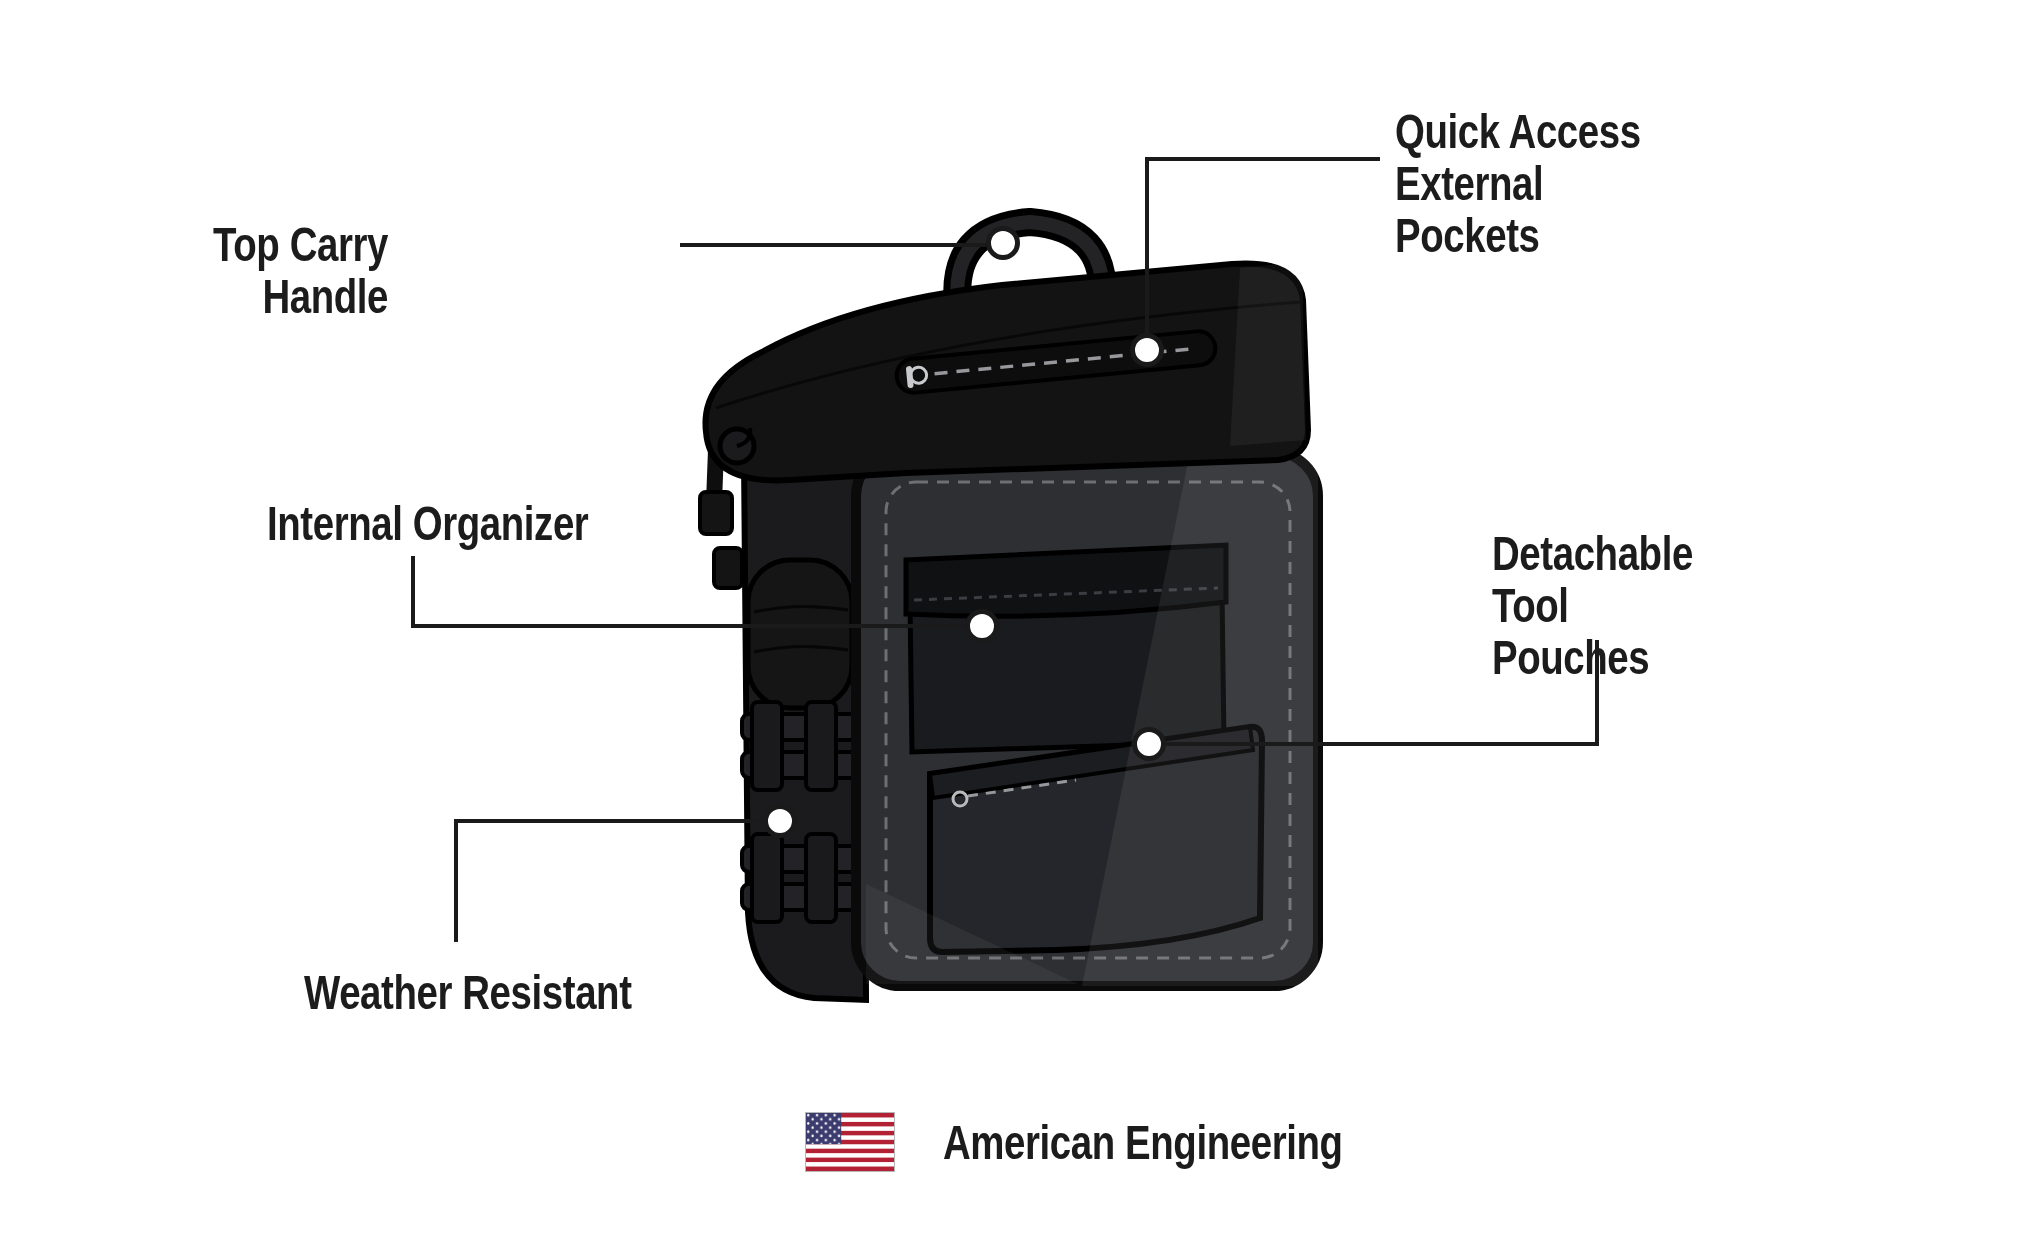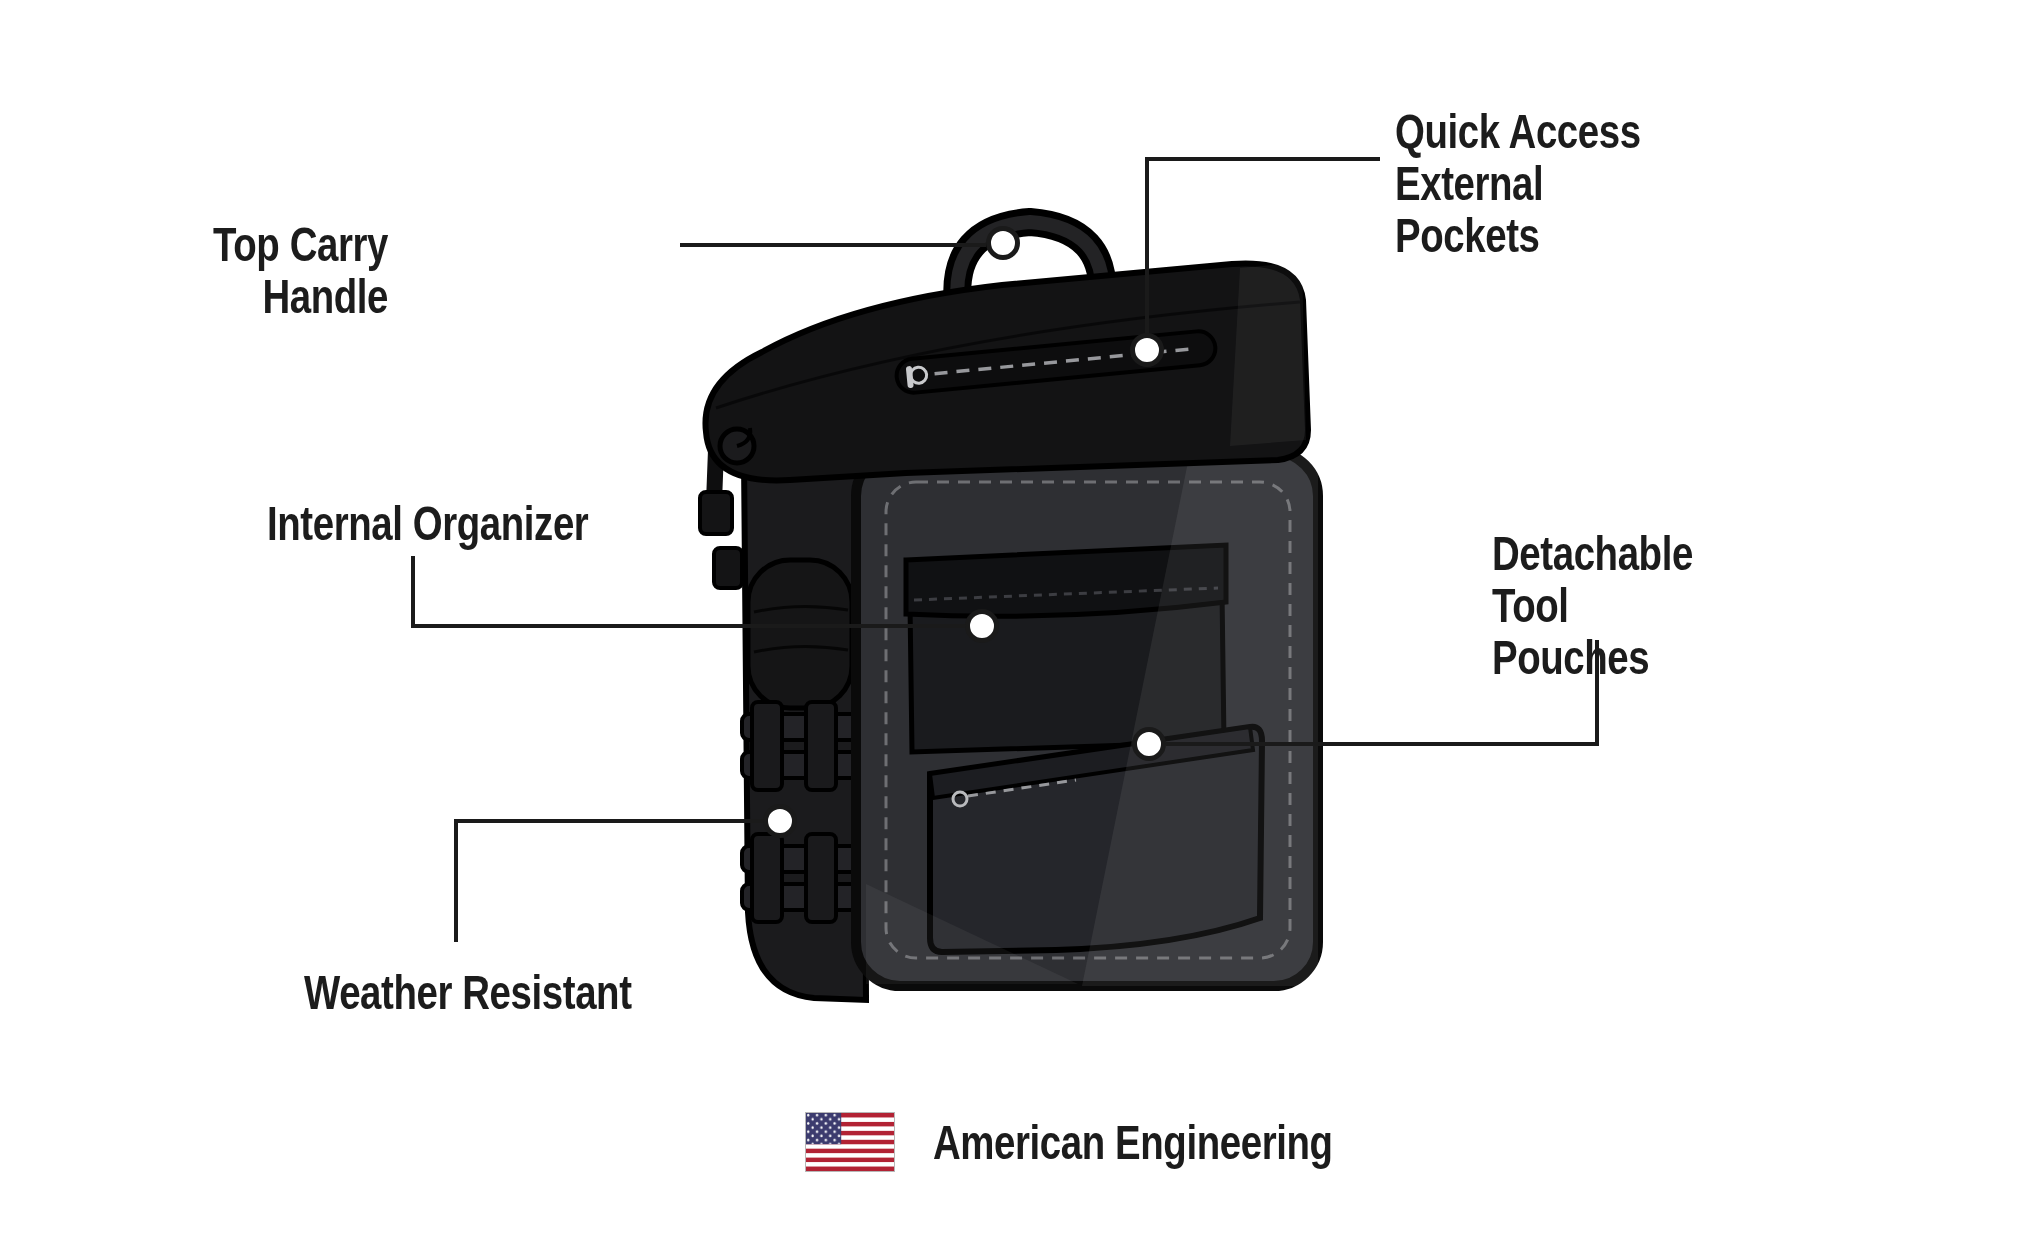--- a/index.html
+++ b/index.html
@@ -30,21 +30,21 @@
   .label.align-right {
     text-align: right;
     transform-origin: right center;
   }
   .footer {
     position: absolute;
     left: 769px;
     top: 1112px;
     display: flex;
     align-items: center;
-    gap: 38px;
+    gap: 48px;
     padding-left: 36px;
   }
   .flag {
     display: block;
     border: 1px solid #b7b7b7;
   }
   .footer-text {
     font-weight: 700;
     font-size: 48px;
     color: #1c1c1c;

